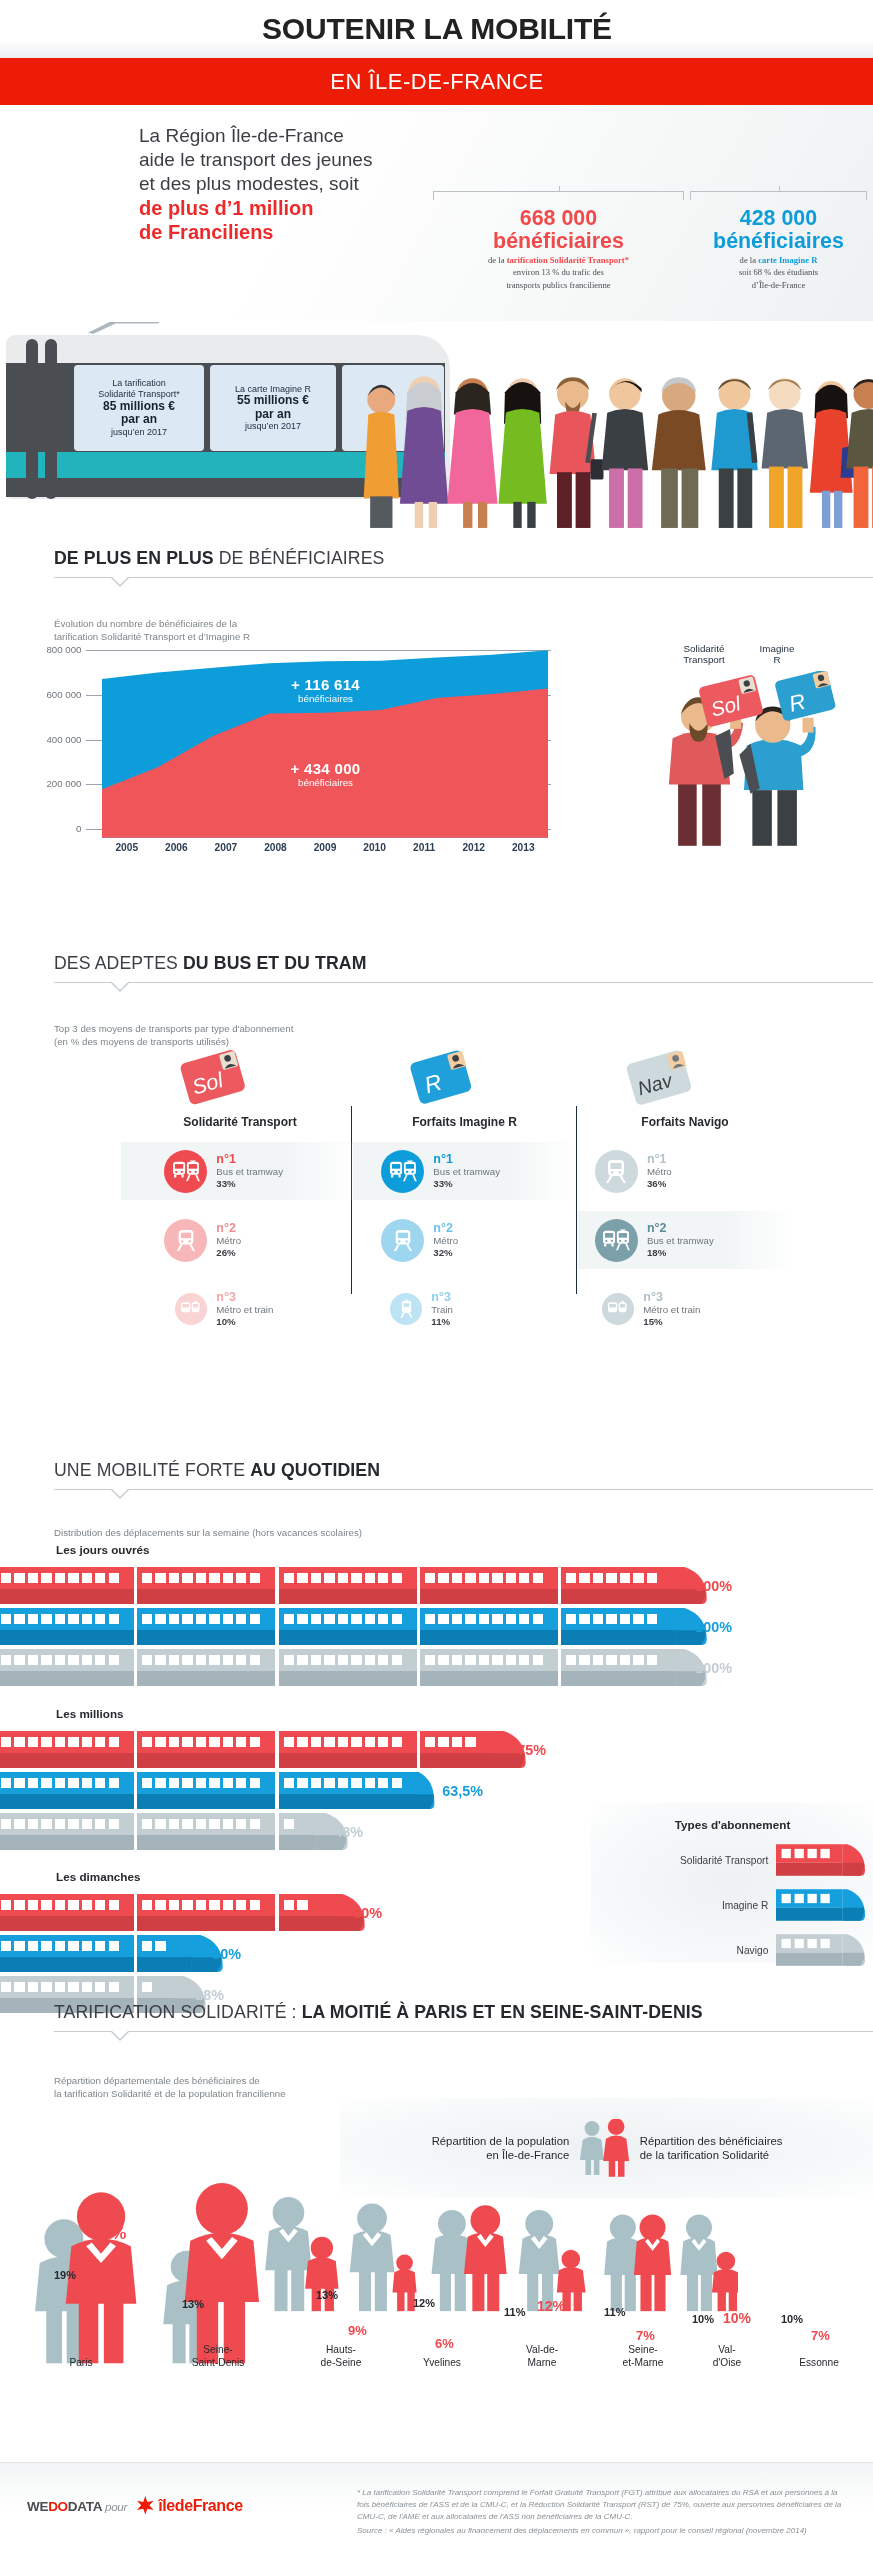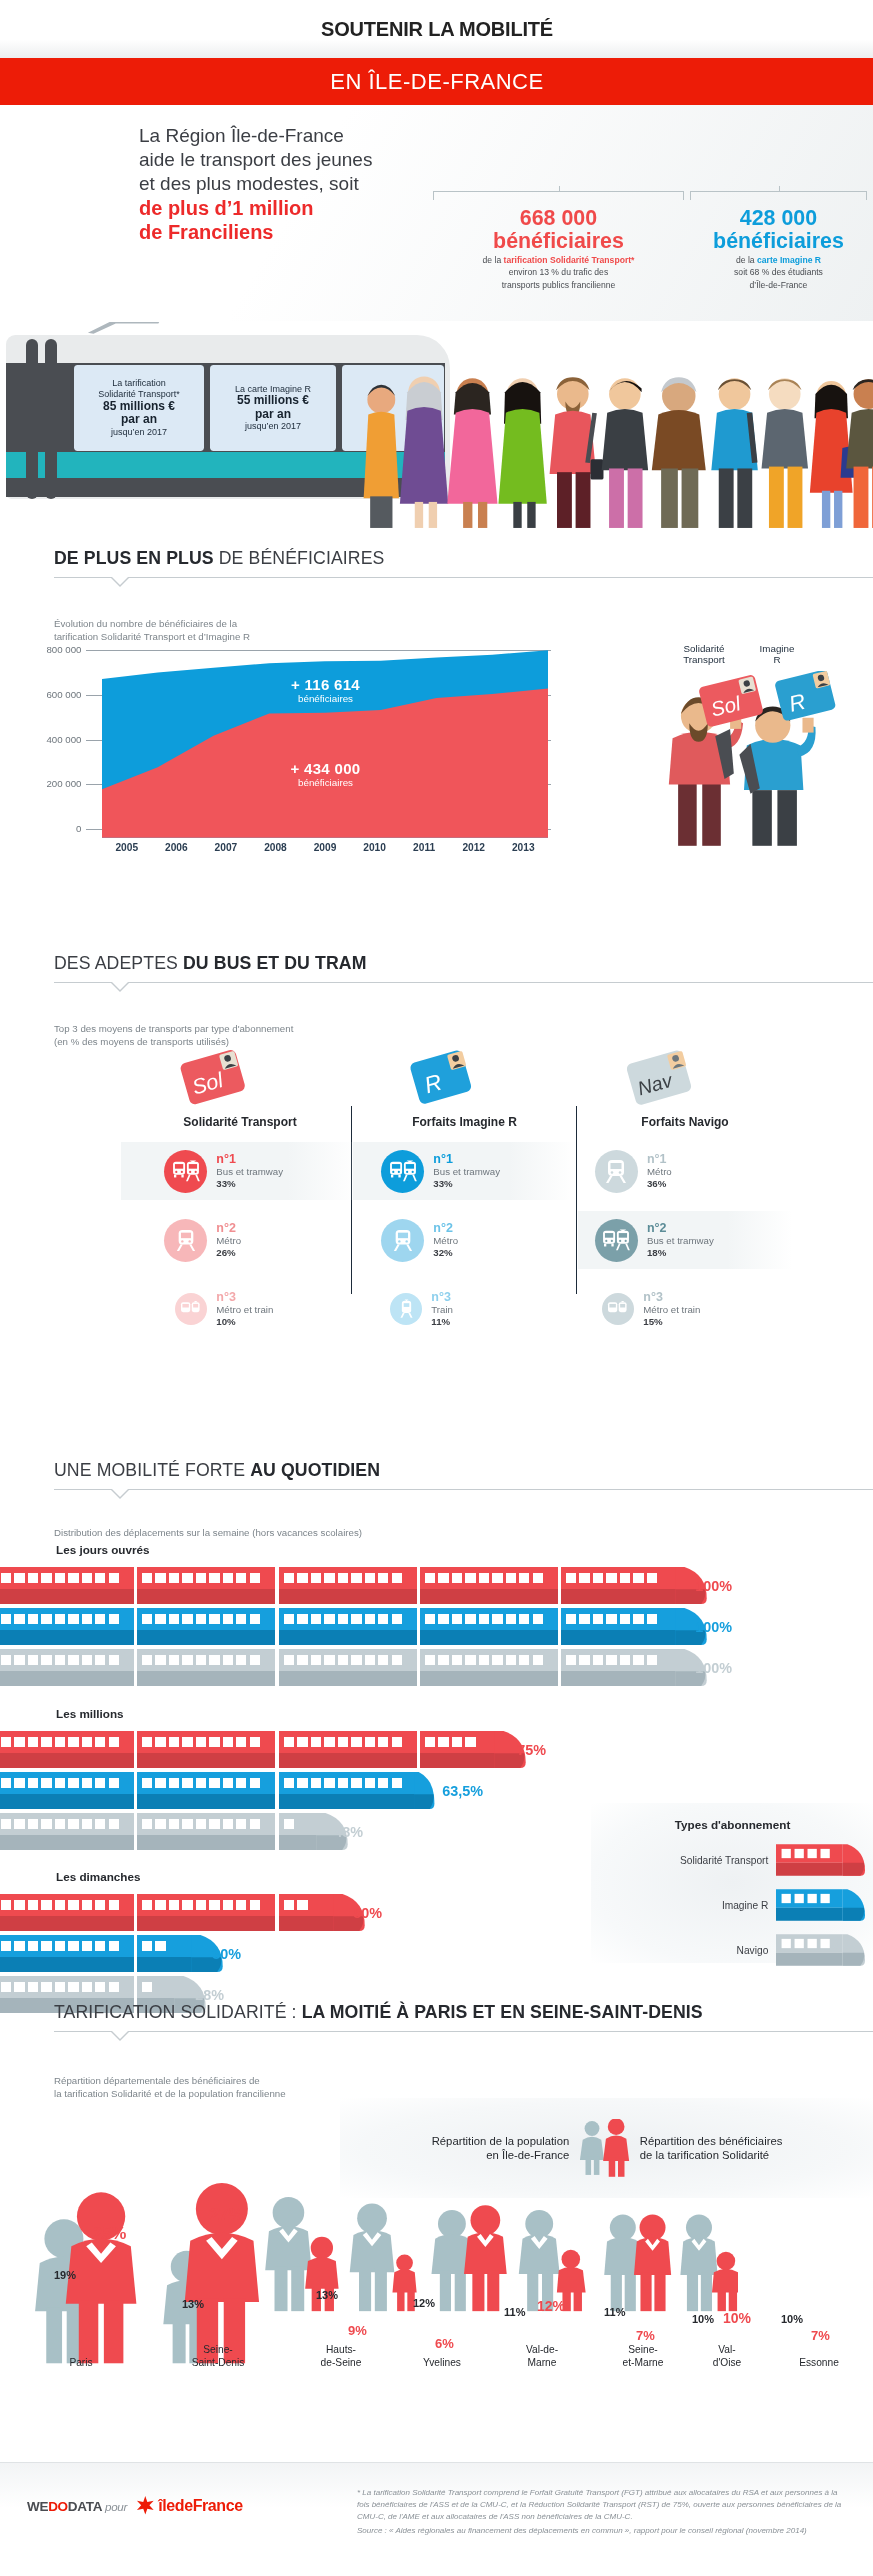--- a/index.html
+++ b/index.html
@@ -6,36 +6,36 @@
   html,body { background:#ffffff; }
   body {
     width:874px; height:2576px; position:relative;
     font-family:"Liberation Sans", sans-serif;
     color:#2b2e34; overflow:hidden;
   }
 
   
   .hdr-title-wrap{ height:58px; display:flex; align-items:center; justify-content:center;
       background:linear-gradient(#ffffff 0%, #ffffff 68%, #eceeef 100%); }
-  .hdr-title{ font-size:20px; font-weight:bold; letter-spacing:-0.2px; color:#222; }
+  .hdr-title{ font-size:30px; font-weight:bold; letter-spacing:-0.2px; color:#222; }
   .hdr-band{ background:#ed1c07; height:47px; display:flex; align-items:center; justify-content:center; position:relative;}
   .hdr-band-txt{ color:#fff; font-size:22px; letter-spacing:0.5px; }
   .hdr-band:after{ content:""; position:absolute; left:163px; top:47px; width:0;height:0;
       border-left:17.7px solid transparent;border-right:17.7px solid transparent;border-top:19.5px solid #ed1c07;}
 
   
   .intro{ position:relative; height:216px;
      background:linear-gradient(120deg,#ffffff 35%, #eef1f2 100%); }
   .intro-text{ position:absolute; left:139px; top:18.6px; font-size:19px; line-height:24px; color:#3b3e44; }
   .intro-text .red{ color:#ed2a2a; font-weight:bold; font-size:20px; line-height:24px; display:block; }
 
   .stat-col{ position:absolute; top:102px; text-align:center; }
   .stat-num{ font-size:21.4px; font-weight:bold; line-height:23px; }
   .stat-sub{ font-size:21.4px; font-weight:bold; line-height:23px; }
-  .stat-line{ font-size:8.6px; line-height:10.7px; color:#4a4d52; margin-top:1.9px; }
+  .stat-line{ font-size:8.6px; line-height:10.7px; color:#4a4d52; margin-top:1.9px;font-family:Liberation Serif, serif; }
   .stat-line b{ font-weight:bold; }
   .c-red{ color:#f04a4a; } .c-blue{ color:#0d9ddb; }
 
   .brace{ position:absolute; border:0.9px solid #b9c3c7; border-bottom:none; height:9.3px; }
   .brace:after{content:"";position:absolute;left:50%;top:-6.5px;width:0.9px;height:6.5px;background:#b9c3c7;}
 
   
   .scene{ position:absolute; left:0; top:322px; width:874px; height:206px; overflow:hidden; }
   .tram-body{ position:absolute; left:5.6px; top:13px; width:444px; height:164px;
      background:#e9ebec; border-radius:9.3px 33px 5.6px 5.6px; }

